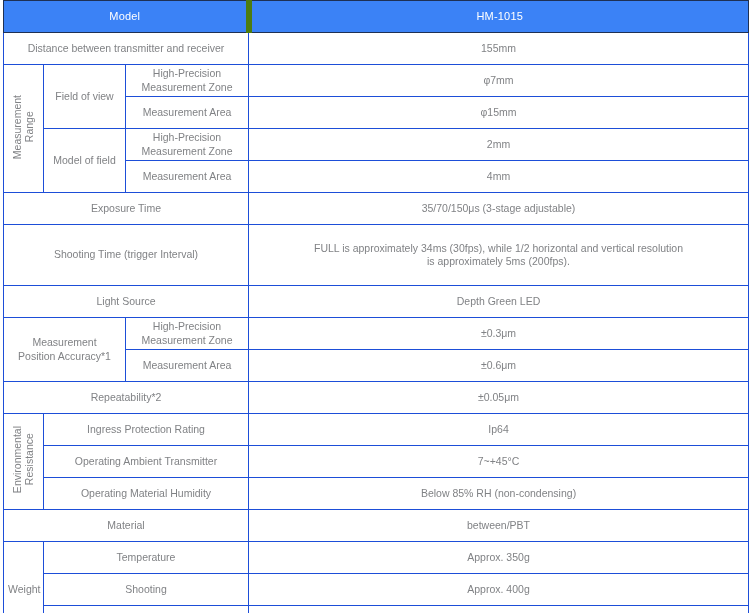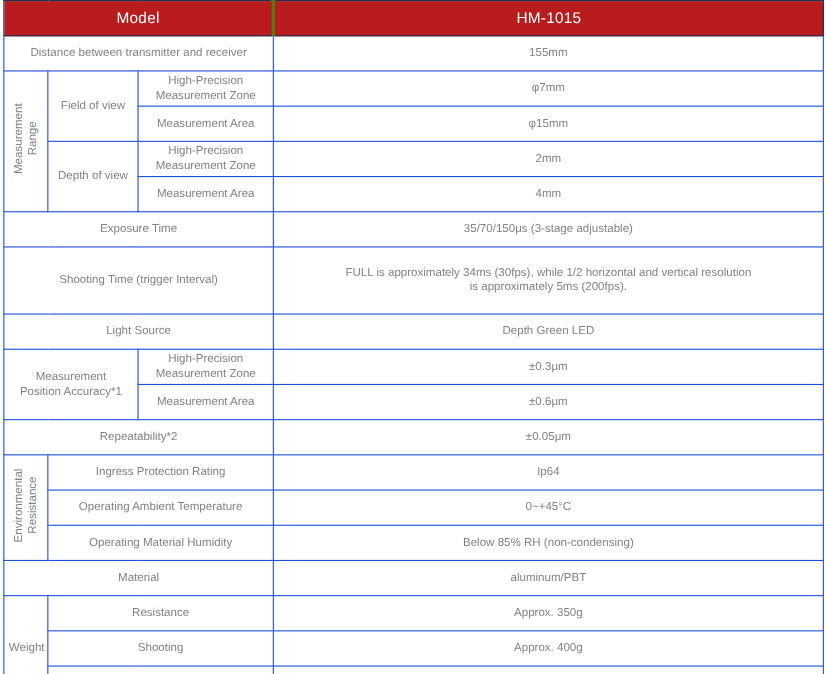--- a/index.html
+++ b/index.html
@@ -30,29 +30,29 @@
     color: #808285;
     font-weight: normal;
     font-size: 10.5px;
     text-align: center;
     vertical-align: middle;
     padding: 2px 4px;
     line-height: 1.28;
   }
   
   tr.head th {
-    background: #b91c1c;
+    background: #3b82f6;
     color: #ffffff;
-    font-size: 14px;
+    font-size: 11px;
     height: 27px;
     border: 1px solid #1e3054;
     letter-spacing: 0.2px;
   }
   tr.head th.head-sep {
-    border-left: 3px solid #4d7c0f;
+    border-left: 6px solid #4d7c0f;
   }
   
   col.c-spine  { width: 40px; }
   col.c-mid    { width: 82px; }
   col.c-inner  { width: 123px; }
   col.c-value  { width: 500px; }
 
   td.spine-rot {
     padding: 0;
     width: 40px;
@@ -103,21 +103,21 @@
         <td rowspan="2">Field of view</td>
         <td class="row-std two-line">High-Precision
 Measurement Zone</td>
         <td>φ7mm</td>
       </tr>
       <tr>
         <td class="row-std">Measurement Area</td>
         <td>φ15mm</td>
       </tr>
       <tr>
-        <td rowspan="2">Depth of view</td>
+        <td rowspan="2">Model of field</td>
         <td class="row-std two-line">High-Precision
 Measurement Zone</td>
         <td>2mm</td>
       </tr>
       <tr>
         <td class="row-std">Measurement Area</td>
         <td>4mm</td>
       </tr>
 
       <tr>
@@ -155,36 +155,36 @@
 
       <tr>
         <td class="spine-rot" rowspan="3">
           <span class="rot-text">Environmental
 Resistance</span>
         </td>
         <td class="row-std" colspan="2">Ingress Protection Rating</td>
         <td>Ip64</td>
       </tr>
       <tr>
-        <td class="row-std" colspan="2">Operating Ambient Temperature</td>
-        <td>0~+45°C</td>
+        <td class="row-std" colspan="2">Operating Ambient Transmitter</td>
+        <td>7~+45°C</td>
       </tr>
       <tr>
         <td class="row-std" colspan="2">Operating Material Humidity</td>
         <td>Below 85% RH (non-condensing)</td>
       </tr>
 
       <tr>
         <td class="row-std" colspan="3">Material</td>
-        <td>aluminum/PBT</td>
+        <td>between/PBT</td>
       </tr>
 
       <tr>
         <td class="spine-rot" rowspan="3">Weight</td>
-        <td class="row-std" colspan="2">Resistance</td>
+        <td class="row-std" colspan="2">Temperature</td>
         <td>Approx. 350g</td>
       </tr>
       <tr>
         <td class="row-std" colspan="2">Shooting</td>
         <td>Approx. 400g</td>
       </tr>
       <tr>
         <td class="row-std" colspan="2">Base</td>
         <td>Approx. 580g</td>
       </tr>

